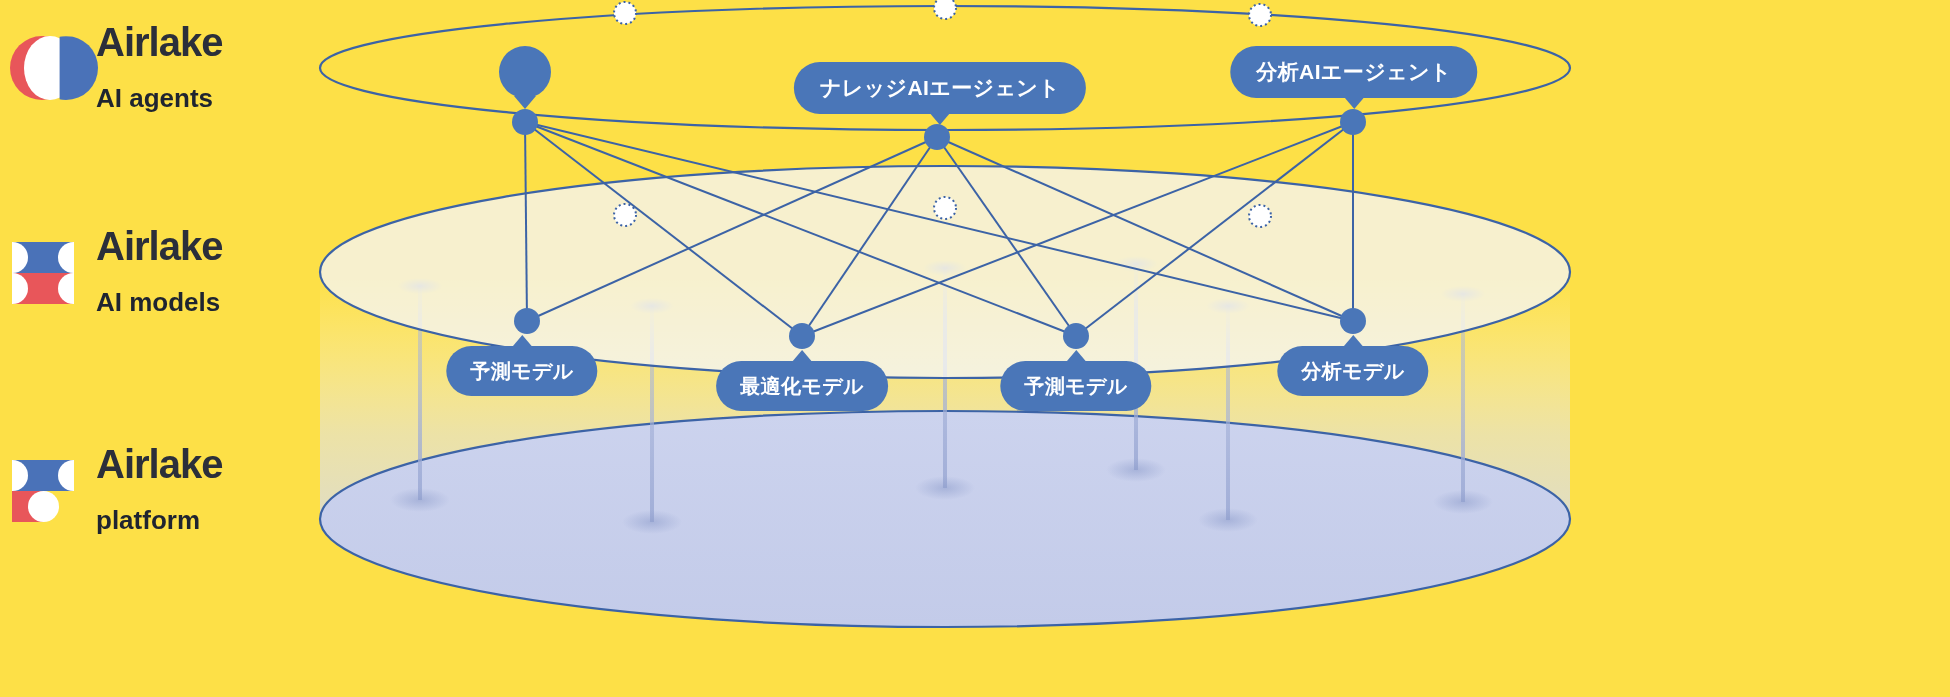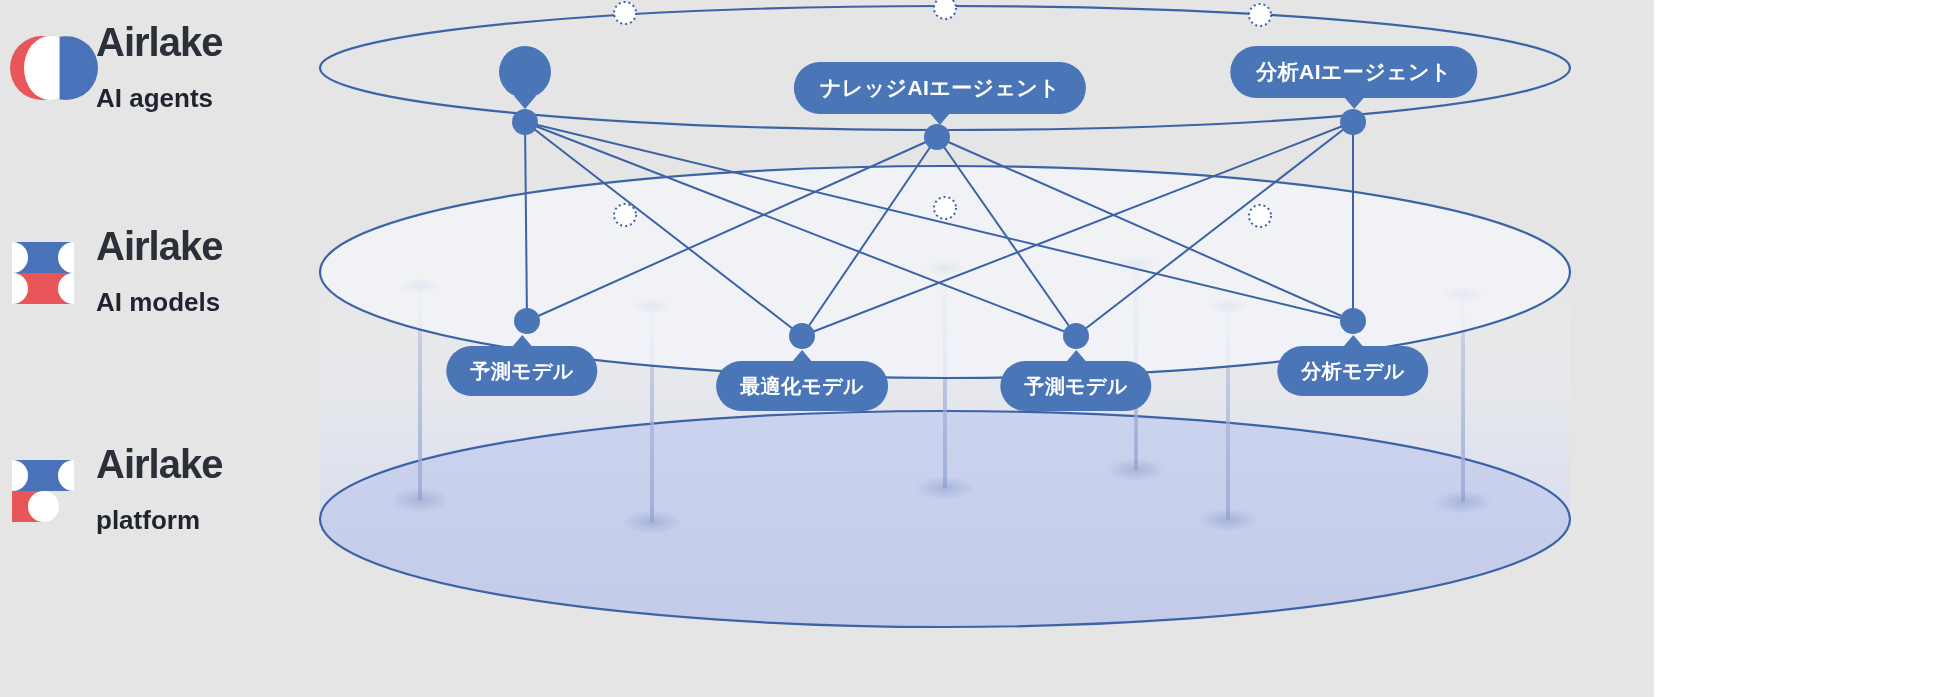--- a/index.html
+++ b/index.html
@@ -1,17 +1,17 @@
 <!DOCTYPE html>
 <html><head>
 <meta charset="utf-8">
 <style>
   html,body{margin:0;padding:0;background:#ffffff;}
   body{width:1950px;height:697px;font-family:"Liberation Sans","DejaVu Sans",sans-serif;overflow:hidden;}
-  #stage{position:relative;width:1654px;height:697px;background:#e5e5e5;}
+  #stage{position:relative;width:1950px;height:697px;background:#fde047;}
 
   
   .logo-col{position:absolute;left:0;top:0;width:300px;height:697px;}
   .logo{position:absolute;left:10px;display:flex;align-items:center;}
   .logo .mark{position:relative;width:72px;height:72px;flex:0 0 72px;margin-right:14px;}
   .logo .wordwrap{display:flex;flex-direction:column;justify-content:center;}
   .logo .brand{font-size:40px;font-weight:700;color:#2b2f3a;letter-spacing:-1px;line-height:1.0;}
   .logo .sub{font-size:26px;font-weight:700;color:#1f2430;line-height:1.25;margin-top:20px;}
 
   

